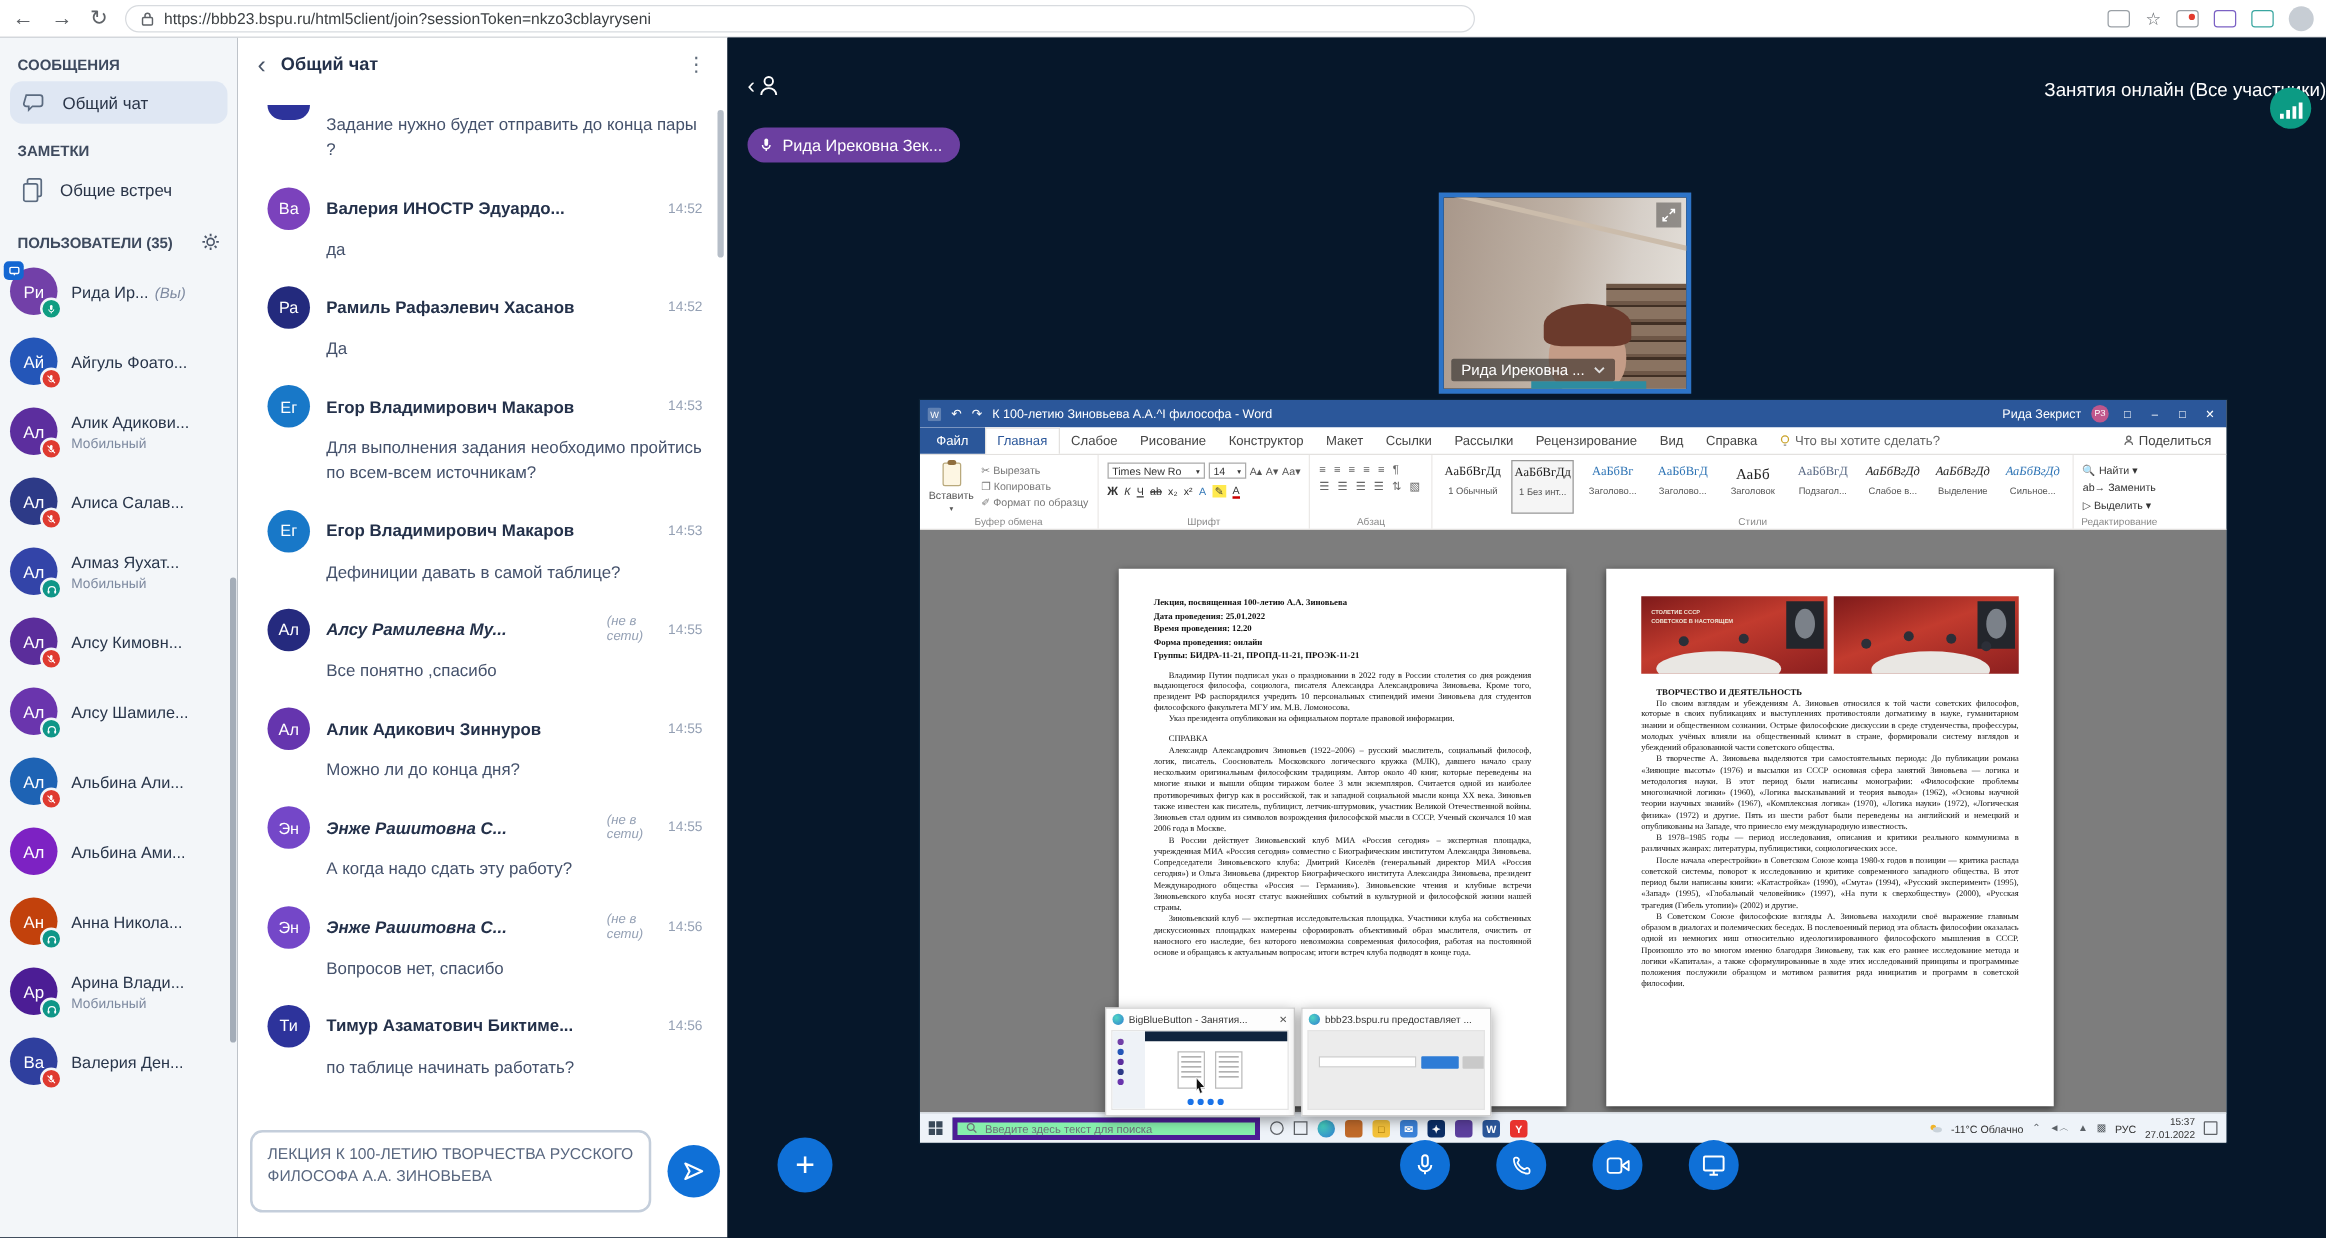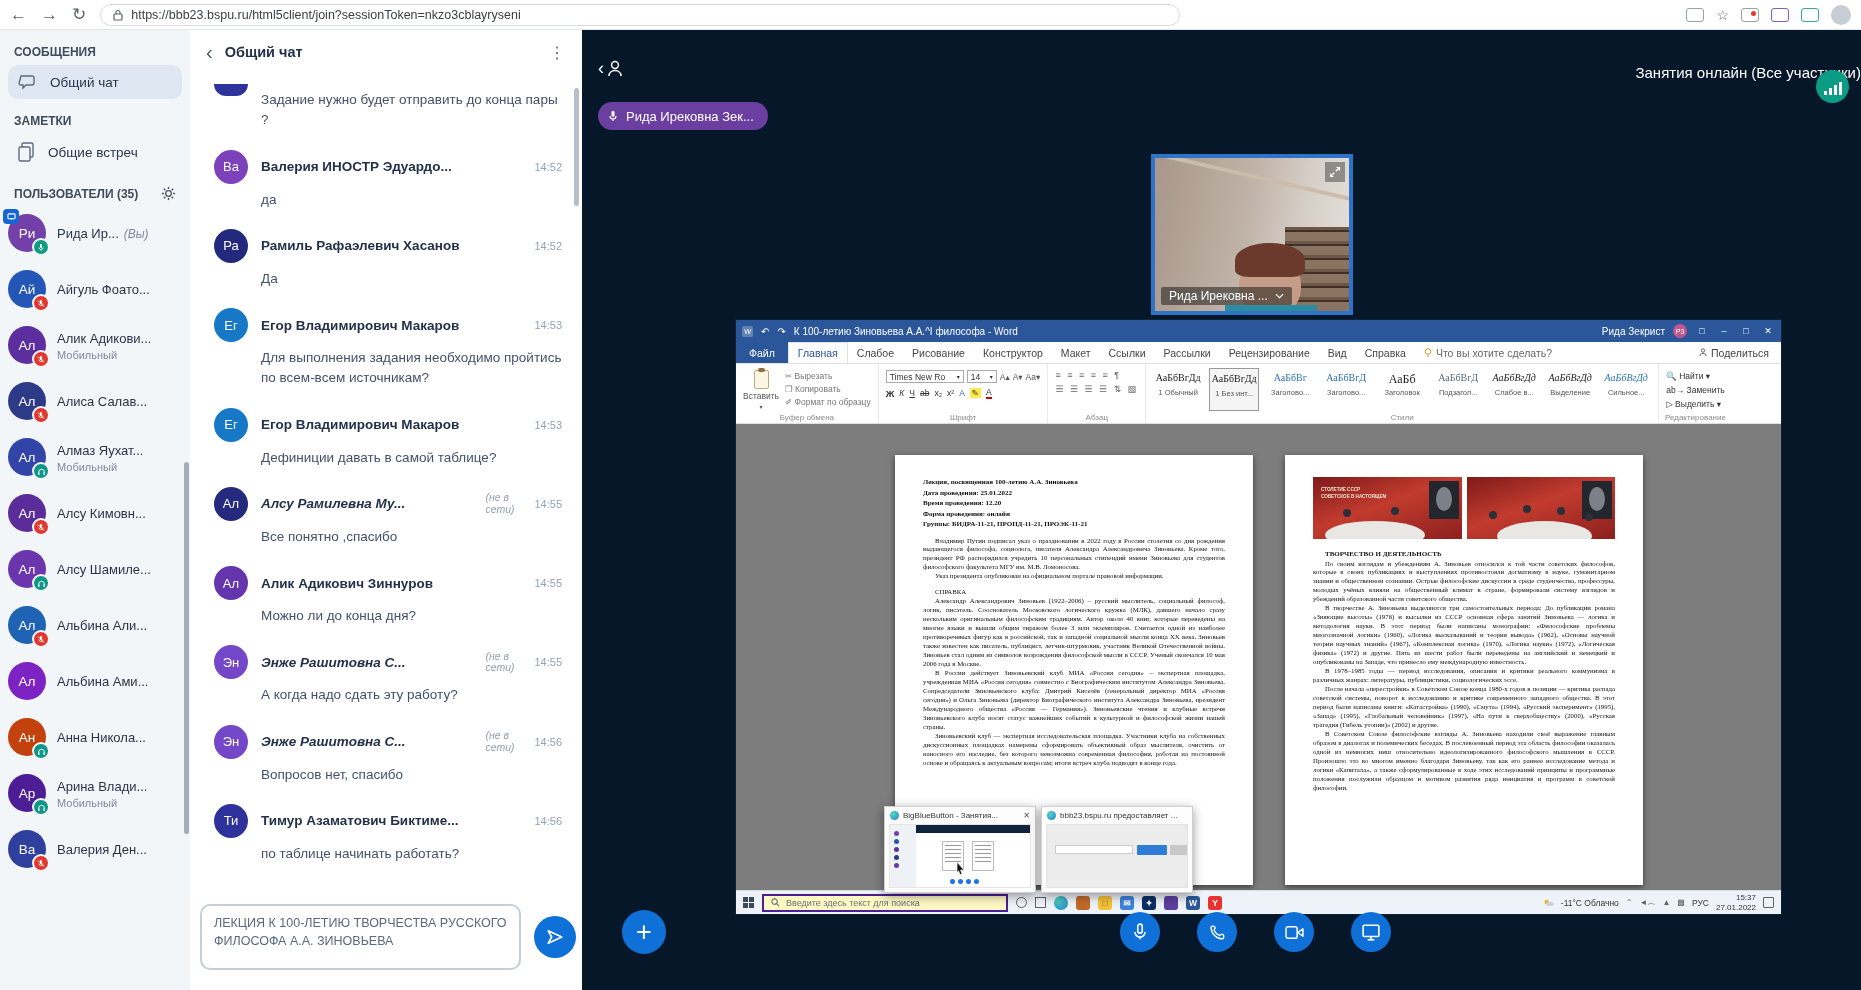--- a/index.html
+++ b/index.html
@@ -150,21 +150,21 @@
   .pbody.gray{background:#ececec}
   .dlg-line{position:absolute;left:8px;top:20px;width:78px;height:9px;background:#fff;border:1px solid #ccc}
   .dlg-btn{position:absolute;top:20px;height:10px;border-radius:1px}
   .dlg-btn.blue{left:90px;width:30px;background:#2e7cd6}
   .dlg-btn.gray2{left:123px;width:18px;background:#c9c9c9}
 
   
   #tbar{position:absolute;left:0;right:0;bottom:0;height:24px;background:#eef3f9;border-top:1px solid #d7dde4;display:flex;align-items:center;gap:8px;padding:0 7px;font-size:9px;color:#3c4043}
   .winlogo{display:grid;grid-template-columns:5px 5px;grid-template-rows:5px 5px;gap:1px}
   .winlogo i{background:#3a4a5a}
-  .tsearch{width:246px;height:18px;background:#fef9c3;border:2px solid #4c1d95;display:flex;align-items:center;gap:6px;padding:0 7px;color:#6a7077}
+  .tsearch{width:246px;height:18px;background:#86efac;border:4px solid #4c1d95;display:flex;align-items:center;gap:6px;padding:0 7px;color:#6a7077}
   .cortana{width:11px;height:11px;border:1.5px solid #5f6368;border-radius:50%}
   .tview{width:11px;height:11px;border:1.2px solid #5f6368}
   .ticon{width:14px;height:14px;border-radius:3px;color:#fff;font-size:8.5px;font-weight:bold;display:flex;align-items:center;justify-content:center}
   .t-edge{border-radius:50%;background:radial-gradient(circle at 32% 32%,#45d0bd,#2f7bd0)}
   .t-store{background:#c06a2a}.t-folder{background:#f3c13a;color:#9a6d00}.t-mail{background:#3b82d8}
   .t-drop{background:#0b2e66}.t-purp{background:#5b3f9e}.t-word{background:#2b579a}.t-ya{background:#e8322e}
   .tray{margin-left:auto;display:flex;align-items:center;gap:7px;font-size:8.5px;color:#333}
   .tray .sm{color:#5b6167;font-size:8px}
   .clock{text-align:right;font-size:8px;line-height:1.25}
   .notif{width:11px;height:11px;border:1.2px solid #5f6368;border-radius:1px}

